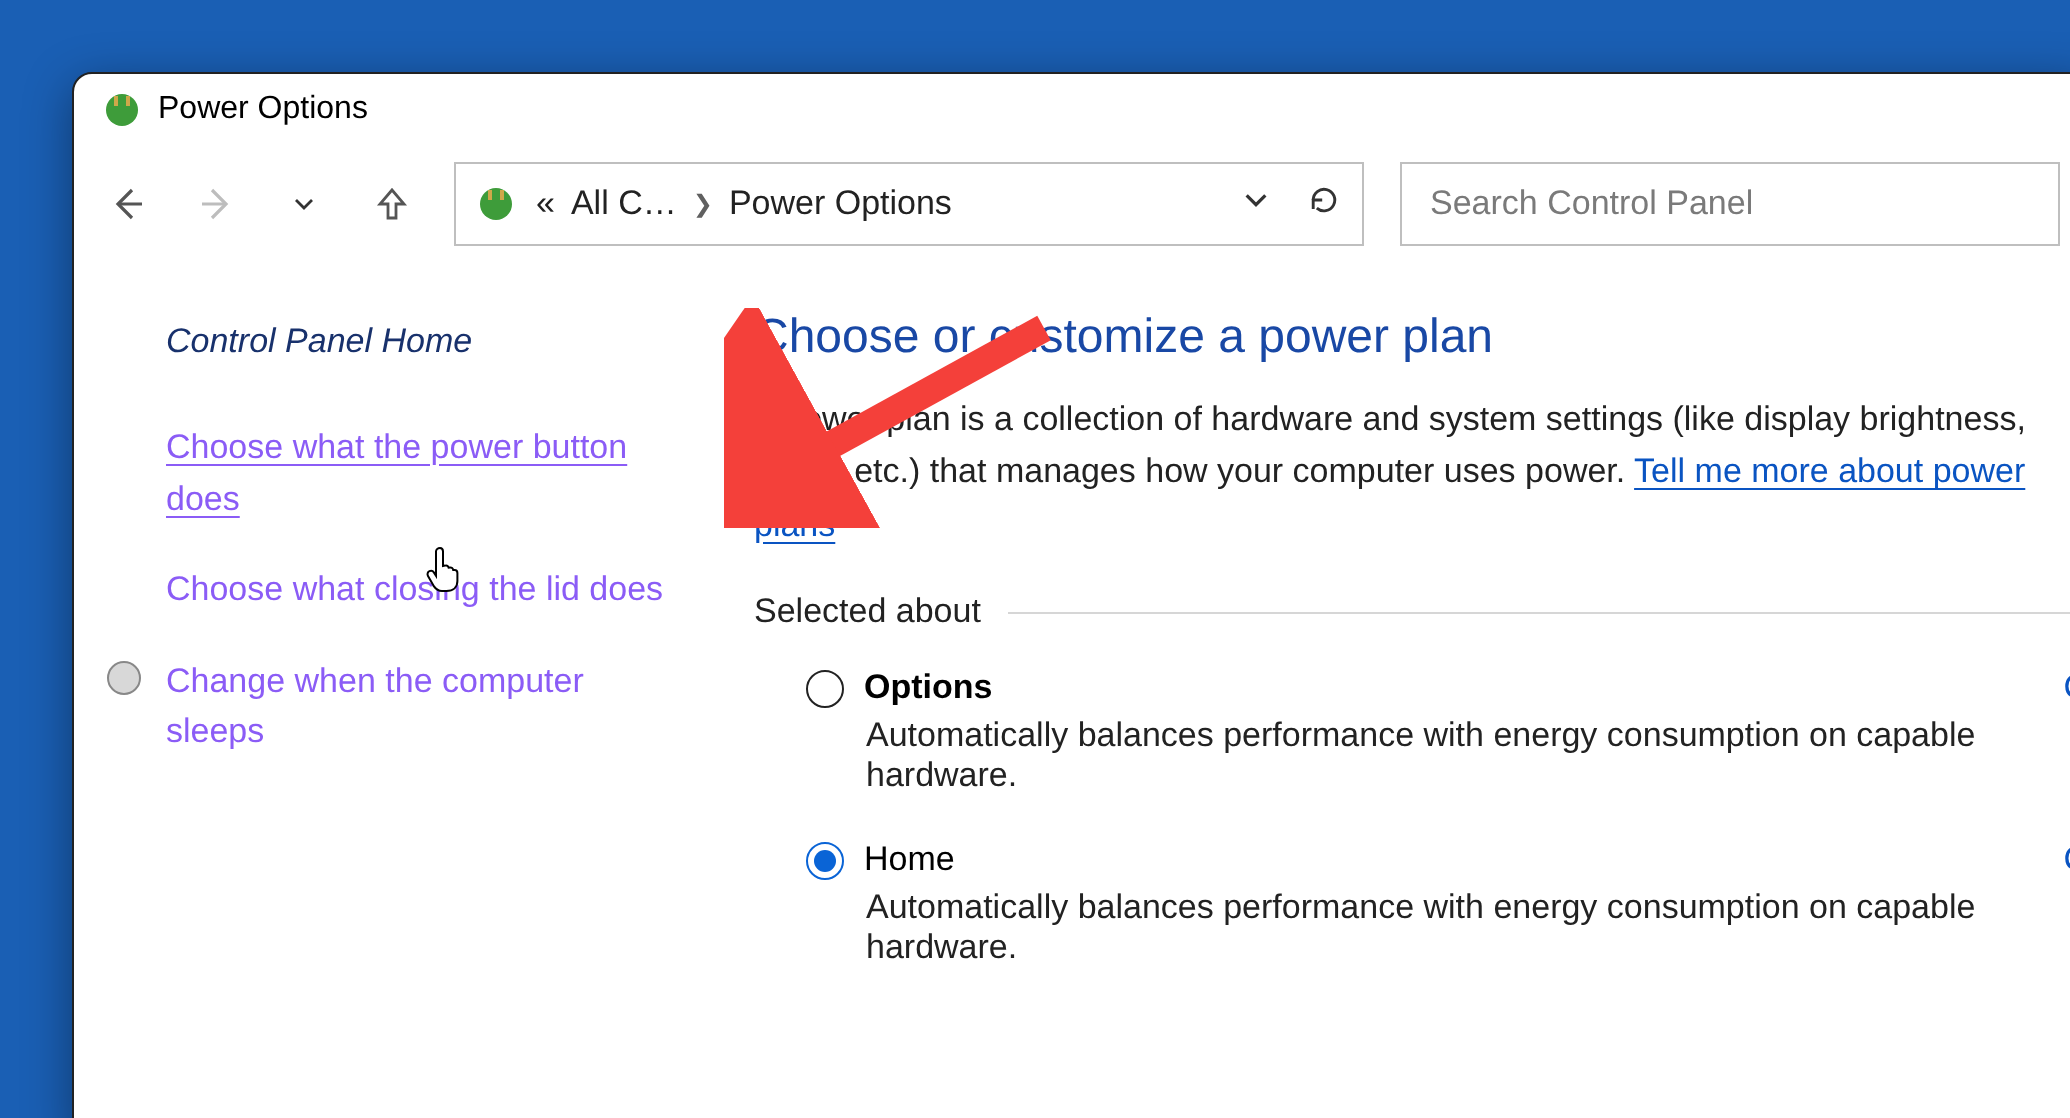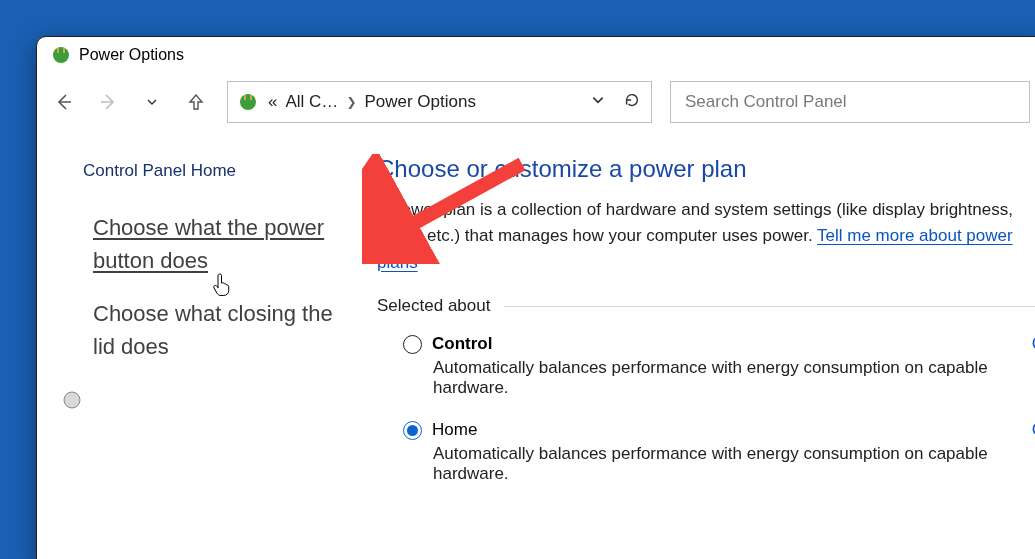--- a/index.html
+++ b/index.html
@@ -62,47 +62,47 @@
     flex: 1;
   }
   .crumb { font-size: 17px; color: #222; white-space: nowrap; }
   .chevron { color: #606060; font-size: 12px; }
   .addr-right {
     display:flex; align-items:center; gap:18px;
   }
   .search-box {
     border: 1px solid #bfbfbf;
     height: 42px;
-    width: 360px;
+    width: 330px;
     display: flex; align-items: center;
     padding: 0 14px;
     color: #7a7a7a;
     font-size: 17px;
   }
   .body {
     display: flex;
     flex: 1;
     overflow: hidden;
   }
   .sidebar {
     width: 310px;
     padding: 24px 10px 0 46px;
   }
   .sidebar-home {
     color: #18316c;
     font-size: 17px;
     margin-bottom: 30px;
+    font-style: italic;
   }
   .side-link {
-    color: #404040;
-    font-size: 22px;
+    color: #8b5cf6;
+    font-size: 17px;
     margin-bottom: 20px;
     line-height: 1.5;
     position: relative;
-    margin-left: 10px;
   }
   .side-link.underline { text-decoration: underline; text-underline-offset: 3px; }
   .shield-dot {
     position:absolute; left:-30px; top:2px;
     width:18px; height:18px;
   }
   .main {
     flex: 1;
     padding: 18px 0 0 30px;
   }
@@ -258,38 +258,39 @@
       <div class="sidebar-home">Control Panel Home</div>
 
       <div class="side-link underline">Choose what the power button does</div>
       <div class="side-link">Choose what closing the lid does</div>
       <div class="side-link">
         <span class="shield-dot">
           <svg viewBox="0 0 18 18">
               <circle cx="9" cy="9" r="8" fill="#d8d8d8" stroke="#888"></circle>
             </svg>
         </span>
+        <span>Change when the computer sleeps</span>
       </div>
     </div>
 
     <div class="main">
       <h1>Choose or customize a power plan</h1>
       <p>
         <span>A power plan is a collection of hardware and system settings (like display brightness, sleep, etc.) that manages how your computer uses power. </span><a class="inline">Tell me more about power plans</a>
       </p>
 
       <div class="groupbox-label">
         <span>Selected about</span>
         <span class="rule"></span>
       </div>
 
       <div class="plan">
         <div class="plan-title bold">
           <span class="radio"></span>
-          <span>Control</span>
+          <span>Options</span>
         </div>
         <div class="plan-desc">Automatically balances performance with energy consumption on capable hardware.</div>
         <span class="change-link">C</span>
       </div>
 
       <div class="plan">
         <div class="plan-title">
           <span class="radio checked"></span>
           <span>Home</span>
         </div>

